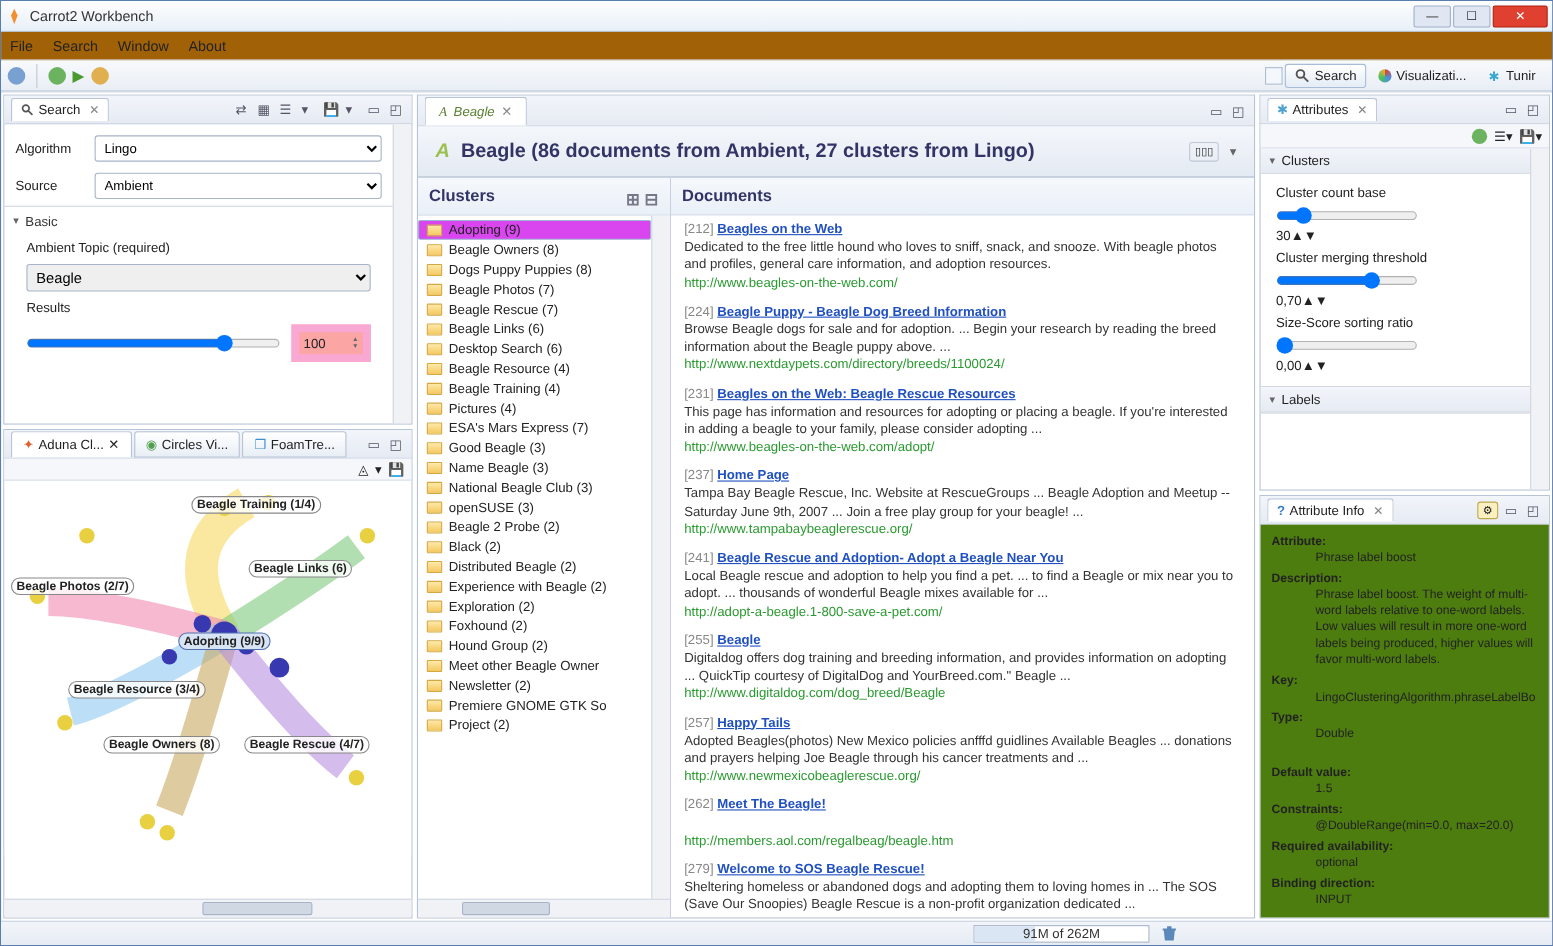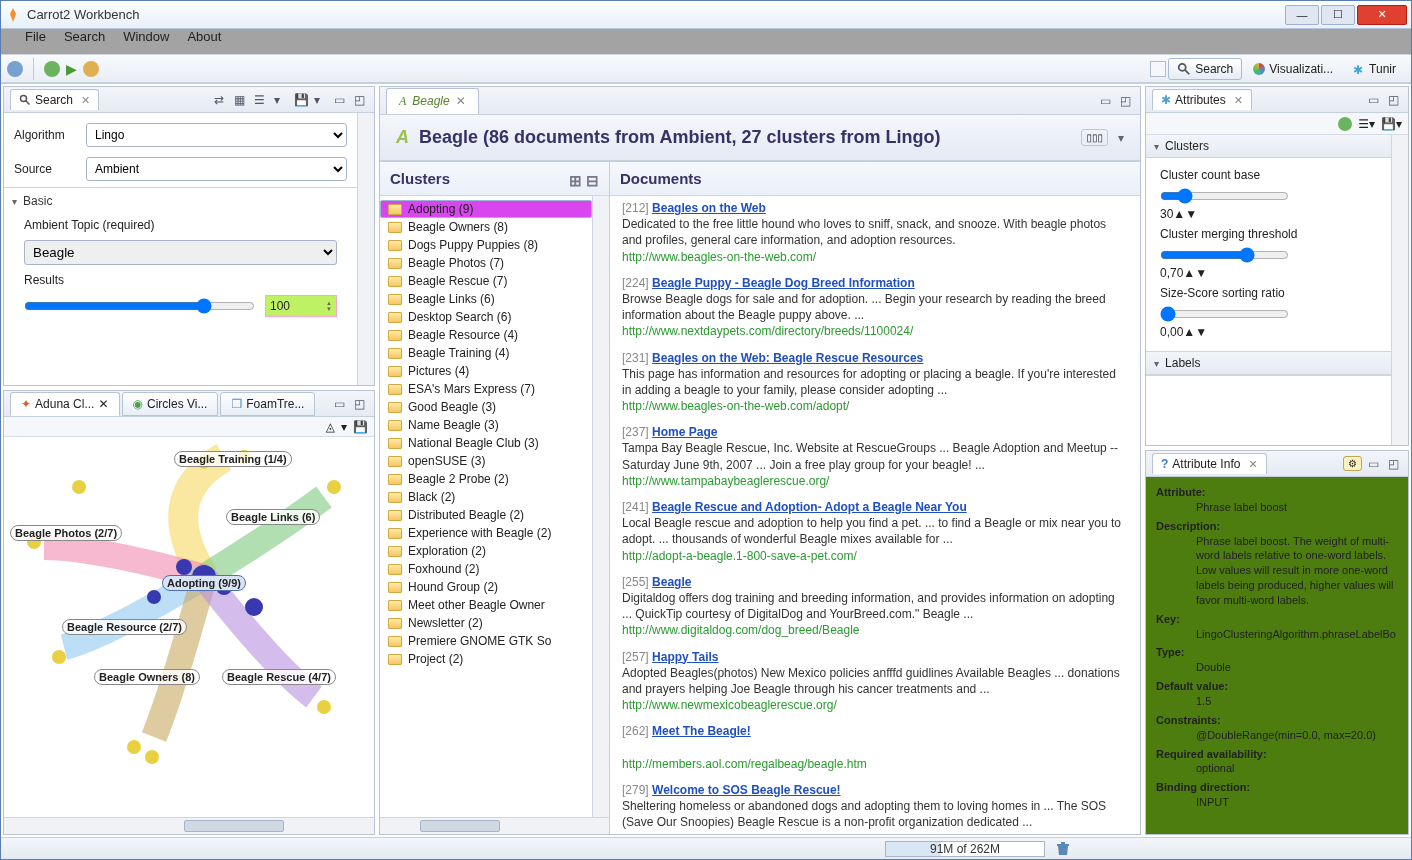--- a/index.html
+++ b/index.html
@@ -4,21 +4,21 @@
 <style>
 * { box-sizing: border-box; margin: 0; padding: 0; }
 body { font-family: "Segoe UI", Tahoma, sans-serif; font-size: 12px; color: #222; background: #fff; overflow: hidden; }
 .window { width: 1412px; height: 860px; display: flex; flex-direction: column; border: 1px solid #5a7db0; }
 .titlebar { height: 28px; background: linear-gradient(#fdfefe,#e8f0f8); display: flex; align-items: center; padding: 0 4px; border-bottom: 1px solid #b5c7e0; }
 .titlebar .icon { width: 16px; height: 16px; margin-right: 6px; }
 .titlebar .title { flex: 1; font-size: 13px; color: #333; }
 .winbtns { display: flex; gap: 2px; }
 .winbtns div { width: 34px; height: 20px; background: #e1e7f2; border: 1px solid #a0b0c8; border-radius: 2px; display:flex; align-items:center; justify-content:center; font-size:11px; }
 .winbtns .close { background:#e04030; color:#fff; width:50px; border-color:#b02010;}
-.menubar { height: 26px; background:#a3a3a3; display:flex; align-items:flex-start; padding:0 24px; gap:18px; border-bottom:1px solid #d0d6e0; font-size:13px;}
+.menubar { height: 26px; background:#a16207; display:flex; align-items:center; padding:0 8px; gap:18px; border-bottom:1px solid #d0d6e0; font-size:13px;}
 .menubar span { cursor:default; }
 .toolbar-row { height:28px; background:linear-gradient(#f8fafc,#e9eef5); border-bottom:1px solid #c5cfde; display:flex; align-items:center; padding:0 6px; }
 .toolbar-row .left { display:flex; gap:6px; align-items:center;}
 .toolbar-row .right { margin-left:auto; display:flex; gap:2px; align-items:center;}
 .toolbar-row .right .persp { padding:3px 8px; border:1px solid transparent; border-radius:3px; display:flex; align-items:center; gap:4px; font-size:12px;}
 .toolbar-row .right .persp.active { background:linear-gradient(#fff,#e4ecf6); border-color:#a8bcd8;}
 .tool-ico { width:16px; height:16px; display:inline-block; background:#8fbf60; border-radius:50%;}
 .tool-ico.save{background:#78a0d0;}
 .tool-ico.run{background:#6cb35f;}
 .tool-ico.wand{background:#e0b050;}
@@ -38,21 +38,21 @@
 .frow { display:flex; align-items:center; gap:8px;}
 .frow label { width:64px; font-size:12px;}
 .frow select, .frow input[type=text] { flex:1; padding:3px 4px; border:1px solid #a8b4c8; background:#fff; font-size:12px; border-radius:3px;}
 .collapsible { border-top:1px solid #d0d6e0; padding:6px 8px; }
 .collapsible .chead { display:flex; align-items:center; gap:6px; font-size:12px; color:#333; padding-bottom:6px;}
 .collapsible .chead::before { content:"▾"; font-size:10px; color:#666;}
 .formgroup { padding:4px 12px 10px 12px; display:flex; flex-direction:column; gap:8px;}
 .formgroup .glabel { font-size:12px;}
 .formgroup .slider-row { display:flex; align-items:center; gap:10px; }
 .formgroup input[type=range]{ flex:1; height:22px;}
-.formgroup .numbox { width:72px; padding:3px 4px; border:1px solid #f9a8d4; background:#bef264; font-size:12px; display:flex; align-items:center; justify-content:space-between;}
+.formgroup .numbox { width:72px; padding:3px 4px; border:7px solid #f9a8d4; background:#fca5a5; font-size:12px; display:flex; align-items:center; justify-content:space-between;}
 .formgroup .numbox .spin { display:flex; flex-direction:column; gap:0;}
 .formgroup .numbox .spin span{ font-size:6px; line-height:6px; color:#666;}
 .vis-pane { flex:1;}
 .vis-pane .tabs { display:flex;}
 .vis-pane .tabs .vtab { padding:4px 10px; border:1px solid #b8c4d6; background:linear-gradient(#fff,#e8eef6); border-radius:3px 3px 0 0; margin-right:2px; font-size:12px; display:flex; align-items:center; gap:4px;}
 .vis-pane .tabs .vtab.active{ background:#fff; border-bottom-color:#fff;}
 .vis-canvas { position:relative; background:#fff; height:340px; overflow:auto;}
 .vis-canvas .nodelabel { position:absolute; white-space:nowrap; font-size:11px; font-weight:bold; background:rgba(255,255,255,0.8); padding:1px 4px; border:1px solid #888; border-radius:8px;}
 .mid-header { height:28px; display:flex; align-items:center;}
 .mid-header .mtab { padding:5px 12px; background:#fff; border:1px solid #b8c4d6; border-bottom:none; border-radius:3px 3px 0 0; display:flex; align-items:center; gap:6px; font-style:italic; color:#5a8030;}
@@ -255,21 +255,21 @@
               <circle cx="75" cy="50" r="7" fill="#e8d040"></circle>
               <circle cx="55" cy="220" r="7" fill="#e8d040"></circle>
               <circle cx="130" cy="310" r="7" fill="#e8d040"></circle>
               <circle cx="148" cy="320" r="7" fill="#e8d040"></circle>
               <circle cx="320" cy="270" r="7" fill="#e8d040"></circle>
             </svg>
             <div class="nodelabel" style="left:170px;top:14px;">Beagle Training (1/4)</div>
             <div class="nodelabel" style="left:222px;top:72px;">Beagle Links (6)</div>
             <div class="nodelabel" style="left:6px;top:88px;">Beagle Photos (2/7)</div>
             <div class="nodelabel" style="left:158px;top:138px;background:#d8e4f4;border-color:#5070b0;">Adopting (9/9)</div>
-            <div class="nodelabel" style="left:58px;top:182px;">Beagle Resource (2/7)</div>
+            <div class="nodelabel" style="left:58px;top:182px;">Beagle Resource (3/4)</div>
             <div class="nodelabel" style="left:90px;top:232px;">Beagle Owners (8)</div>
             <div class="nodelabel" style="left:218px;top:232px;">Beagle Rescue (4/7)</div>
           </div>
         </div>
         <div class="hscroll">
             <div class="thumb" style="left:180px;width:100px;"></div>
           </div>
       </div>
     </div>
 
@@ -501,21 +501,21 @@
         </div>
         <div class="pane-body attr-info">
           <div><span class="k">Attribute:</span></div>
           <span class="indent">Phrase label boost</span>
           <div style="margin-top:4px;"><span class="k">Description:</span></div>
           <span class="indent">Phrase label boost. The weight of multi-word labels relative to one-word labels. Low values will result in more one-word labels being produced, higher values will favor multi-word labels.</span>
           <div style="margin-top:4px;"><span class="k">Key:</span></div>
           <span class="indent">LingoClusteringAlgorithm.phraseLabelBo</span>
           <div style="margin-top:4px;"><span class="k">Type:</span></div>
           <span class="indent">Double</span>
-          <div style="margin-top:4px;"><span class="k">Default value:</span></div>
+          <div style="margin-top:20px;"><span class="k">Default value:</span></div>
           <span class="indent">1.5</span>
           <div style="margin-top:4px;"><span class="k">Constraints:</span></div>
           <span class="indent">@DoubleRange(min=0.0, max=20.0)</span>
           <div style="margin-top:4px;"><span class="k">Required availability:</span></div>
           <span class="indent">optional</span>
           <div style="margin-top:4px;"><span class="k">Binding direction:</span></div>
           <span class="indent">INPUT</span>
         </div>
       </div>
     </div>

